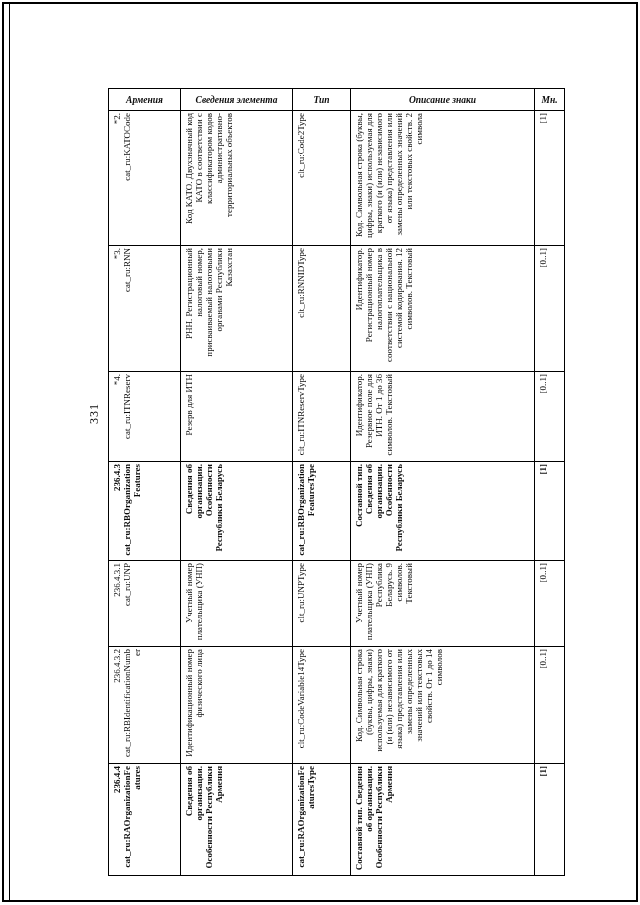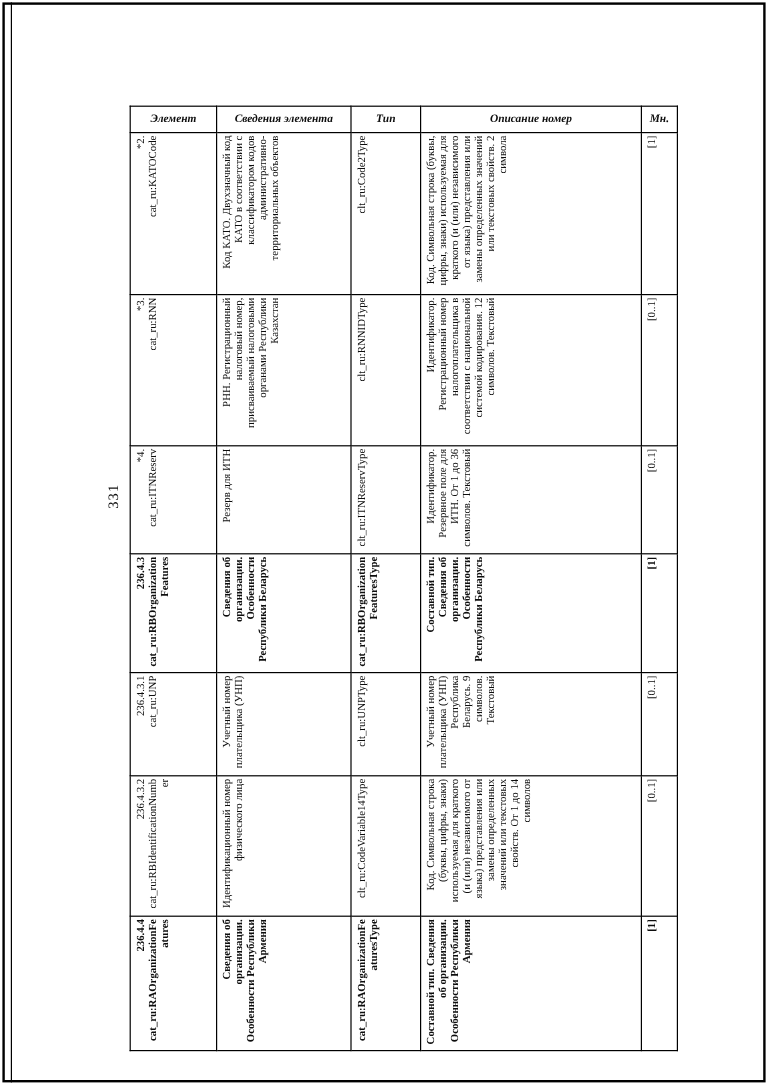--- a/index.html
+++ b/index.html
@@ -62,24 +62,24 @@
   <table class="spec">
     <colgroup>
       <col class="c-el">
         <col class="c-eld">
         <col class="c-ty">
         <col class="c-tyd">
         <col class="c-mu">
     </colgroup>
     <tbody>
         <tr>
-      <th>Элемент</th>
+      <th>Армения</th>
       <th>Сведения элемента</th>
       <th>Тип</th>
-      <th>Описание номер</th>
+      <th>Описание знаки</th>
       <th>Мн.</th>
     </tr>
 
     <tr class="r1">
       <td>
             <div class="vt">
               <span class="num">*2.</span>
               <span class="nm">cat_ru:KATOCode</span>
             </div>
           </td>

